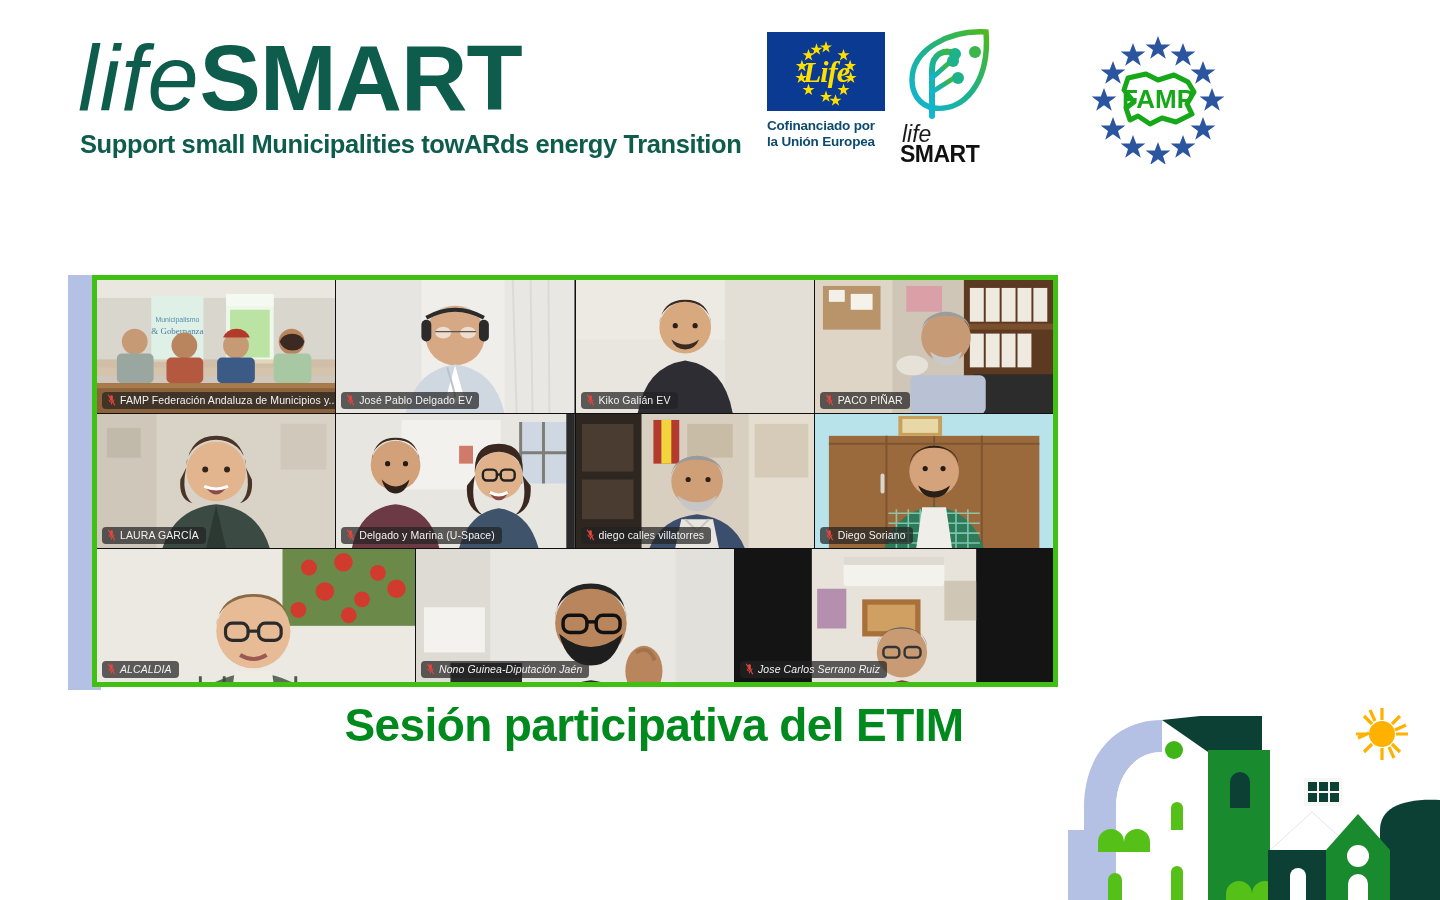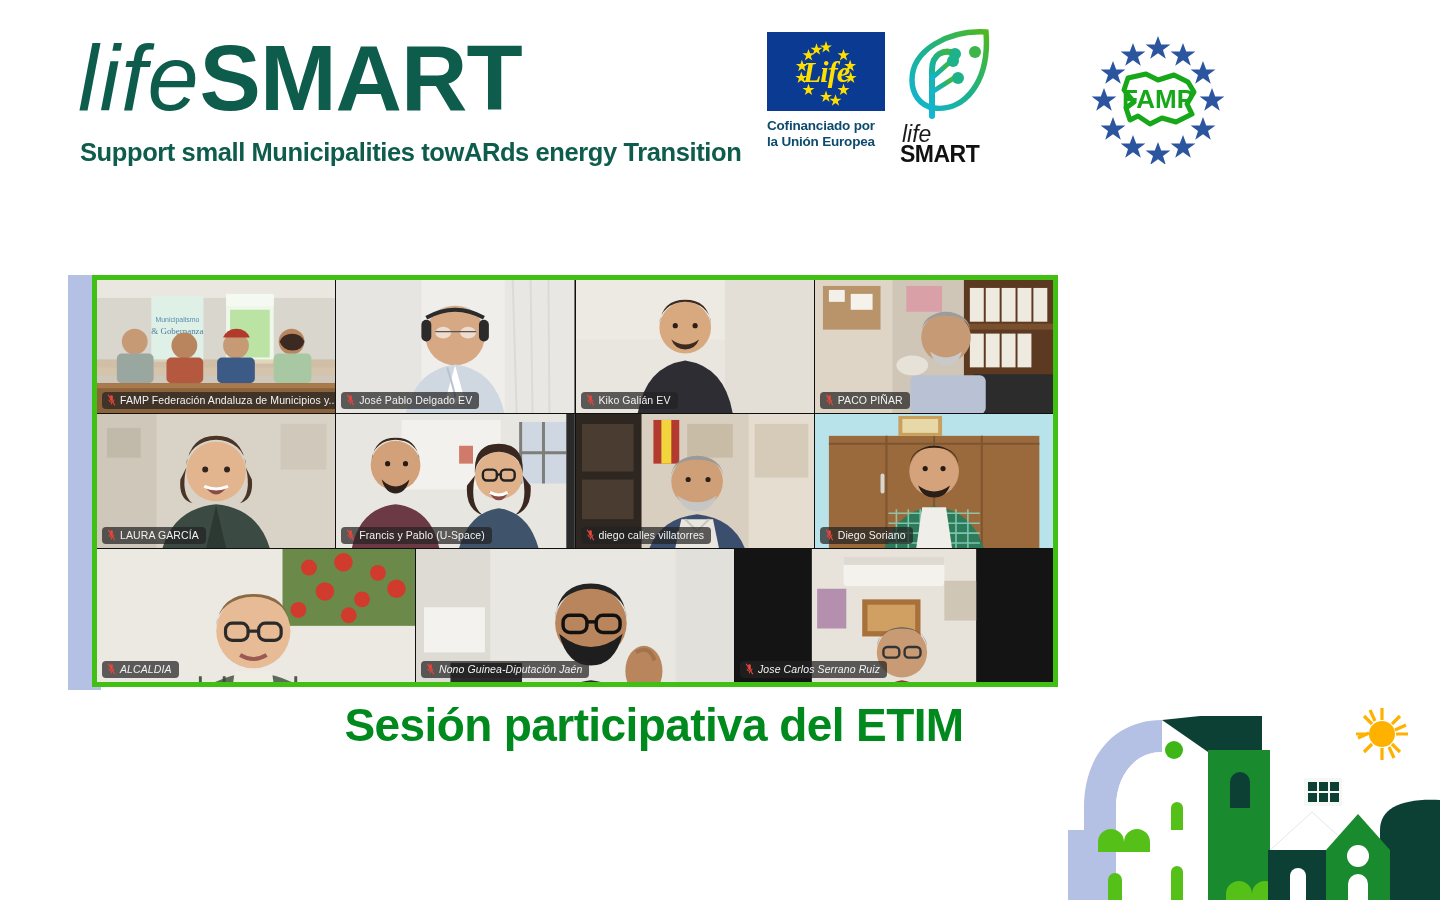--- a/index.html
+++ b/index.html
@@ -22,21 +22,21 @@
   }
   .ls-word{
     font-size:92px; line-height:96px; color:#0d5c4c;
     font-weight:700; letter-spacing:-1px; white-space:nowrap;
     position:absolute; left:0; top:2px;
   }
   .ls-word .i-life{
     font-style:italic; font-weight:500; letter-spacing:1px;
   }
   .ls-tag{
-    position:absolute; left:2px; top:110px;
+    position:absolute; left:2px; top:102px;
     font-size:25.5px; font-weight:700; color:#0d5c4c;
     letter-spacing:-0.4px; white-space:nowrap;
   }
 
   
   .eu-block{ position:absolute; left:767px; top:32px; width:125px; height:130px;}
   .eu-flag{
     position:relative; width:118px; height:79px; background:#0b3a93;
     overflow:hidden;
   }
@@ -408,21 +408,21 @@
         </svg>
         <div class="namelabel">
           <span class="micoff">
               <svg viewBox="0 0 10 13" width="9" height="12">
                 <path d="M5 1.2 a1.5 1.5 0 0 1 1.5 1.5 v3.2 a1.5 1.5 0 0 1 -3 0 v-3.2 A1.5 1.5 0 0 1 5 1.2z" fill="#e8453c"></path>
                 <path d="M2.2 6.1 a2.8 2.8 0 0 0 5.6 0" fill="none" stroke="#e8453c" stroke-width="1.1"></path>
                 <path d="M5 9 v2.4" stroke="#e8453c" stroke-width="1.1"></path>
                 <path d="M1.3 0.6 L8.7 12.4" stroke="#e8453c" stroke-width="1.3"></path>
               </svg>
             </span>
-          <span>Francis y Pablo (U-Space)</span>
+          <span>Delgado y Marina (U-Space)</span>
         </div>
       </div>
 
       <div class="tile">
         <svg class="tile-bg" viewBox="0 0 240 135" preserveAspectRatio="none">
           <rect width="240" height="135" fill="#d8cfc0"></rect>
           <rect x="0" y="0" width="66" height="135" fill="#2e2620"></rect>
           <rect x="6" y="10" width="52" height="48" fill="#4a3c30"></rect>
           <rect x="6" y="66" width="52" height="40" fill="#4a3c30"></rect>
           <rect x="174" y="0" width="66" height="135" fill="#e5ddd0"></rect>

